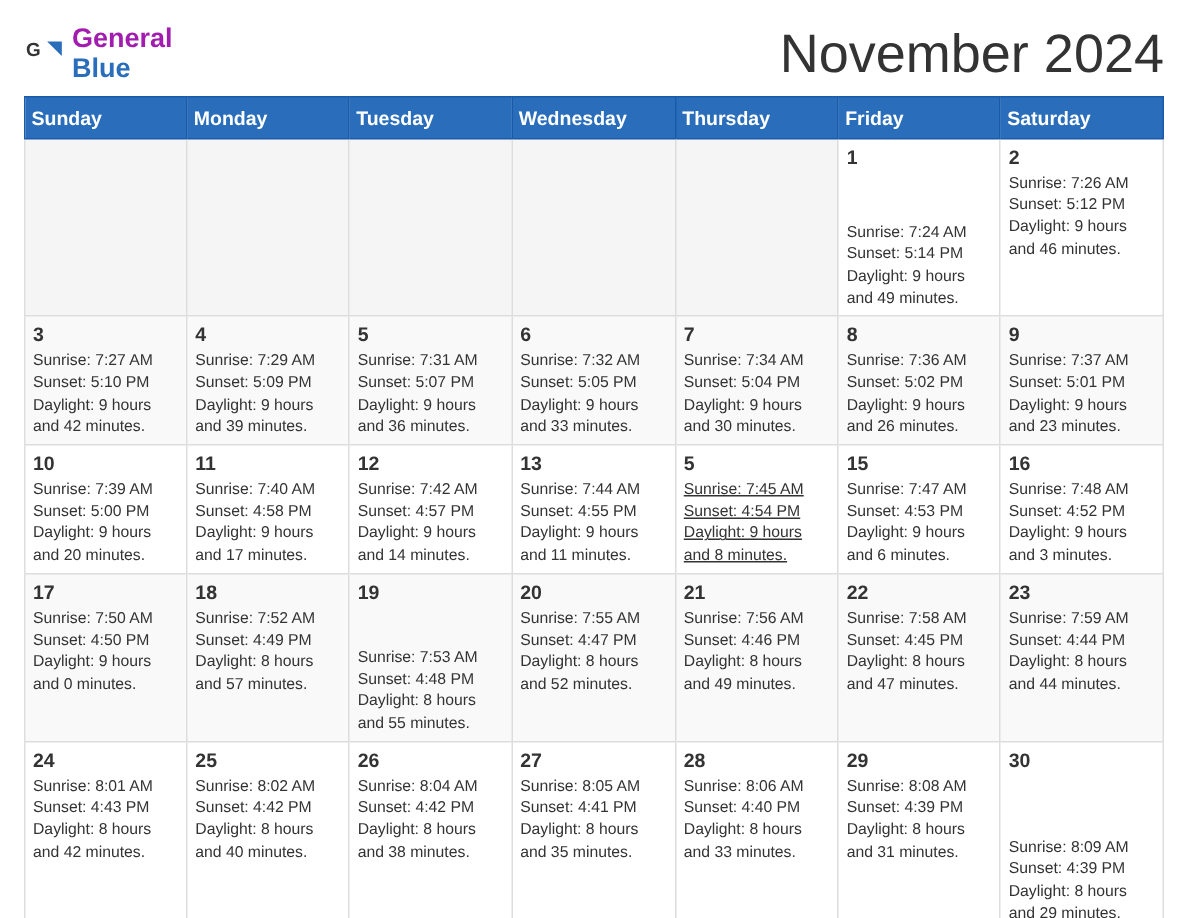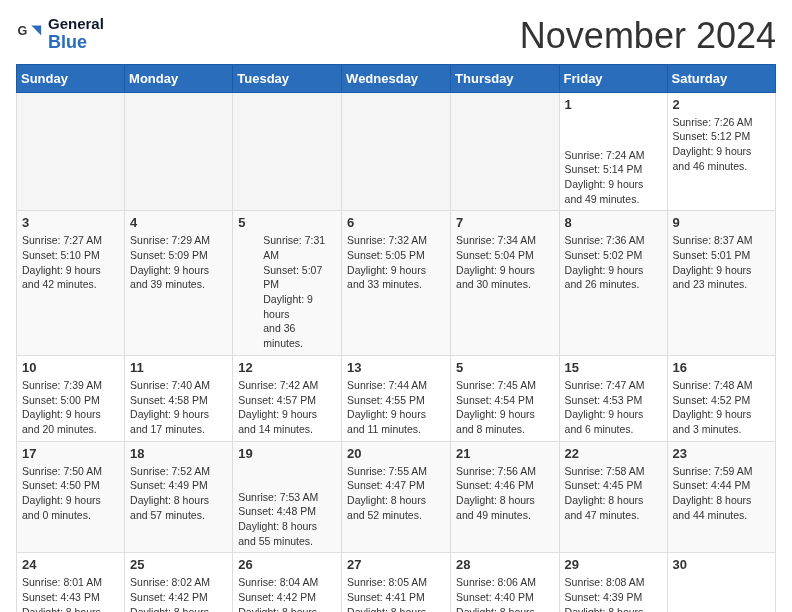--- a/index.html
+++ b/index.html
@@ -85,21 +85,21 @@
 </head>
 <body>
 
 <div class="header">
   <div class="logo">
     <svg class="logo-icon" viewBox="0 0 40 40">
       <text x="2" y="22" font-size="18" font-weight="bold" fill="#333">G</text>
       <polygon points="22,8 36,8 36,22" fill="#2a6ebb"></polygon>
     </svg>
     <div>
-      <div style="font-size:15px;font-weight:bold;color:#0f172a;line-height:1.1;">General</div>
+      <div style="font-size:18px;font-weight:bold;color:#a21caf;line-height:1.1;">General</div>
       <div style="font-size:18px;font-weight:bold;color:#2a6ebb;line-height:1.1;">Blue</div>
     </div>
   </div>
   <div class="title-block">
     <div class="month-title">November 2024</div>
   </div>
 </div>
 
 <table class="calendar">
   <thead>
@@ -145,21 +145,21 @@
         </td>
         <td>
           <div class="day-number">4</div>
           <div class="day-info" style="white-space: pre-line;">Sunrise: 7:29 AM
 Sunset: 5:09 PM
 Daylight: 9 hours
 and 39 minutes.</div>
         </td>
         <td>
           <div class="day-number">5</div>
-          <div class="day-info" style="white-space: pre-line; margin-left: 25px;">Sunrise: 7:31 AM
+          <div class="day-info" style="white-space: pre-line;">Sunrise: 7:31 AM
 Sunset: 5:07 PM
 Daylight: 9 hours
 and 36 minutes.</div>
         </td>
         <td>
           <div class="day-number">6</div>
           <div class="day-info" style="white-space: pre-line;">Sunrise: 7:32 AM
 Sunset: 5:05 PM
 Daylight: 9 hours
 and 33 minutes.</div>
@@ -173,21 +173,21 @@
         </td>
         <td>
           <div class="day-number">8</div>
           <div class="day-info" style="white-space: pre-line;">Sunrise: 7:36 AM
 Sunset: 5:02 PM
 Daylight: 9 hours
 and 26 minutes.</div>
         </td>
         <td>
           <div class="day-number">9</div>
-          <div class="day-info" style="white-space: pre-line;">Sunrise: 8:37 AM
+          <div class="day-info" style="white-space: pre-line;">Sunrise: 7:37 AM
 Sunset: 5:01 PM
 Daylight: 9 hours
 and 23 minutes.</div>
         </td>
       </tr>
       <tr class="week-row">
         <td>
           <div class="day-number">10</div>
           <div class="day-info" style="white-space: pre-line;">Sunrise: 7:39 AM
 Sunset: 5:00 PM
@@ -210,21 +210,21 @@
         </td>
         <td>
           <div class="day-number">13</div>
           <div class="day-info" style="white-space: pre-line;">Sunrise: 7:44 AM
 Sunset: 4:55 PM
 Daylight: 9 hours
 and 11 minutes.</div>
         </td>
         <td>
           <div class="day-number">5</div>
-          <div class="day-info" style="white-space: pre-line;">Sunrise: 7:45 AM
+          <div class="day-info" style="white-space: pre-line; text-decoration: underline;">Sunrise: 7:45 AM
 Sunset: 4:54 PM
 Daylight: 9 hours
 and 8 minutes.</div>
         </td>
         <td>
           <div class="day-number">15</div>
           <div class="day-info" style="white-space: pre-line;">Sunrise: 7:47 AM
 Sunset: 4:53 PM
 Daylight: 9 hours
 and 6 minutes.</div>

